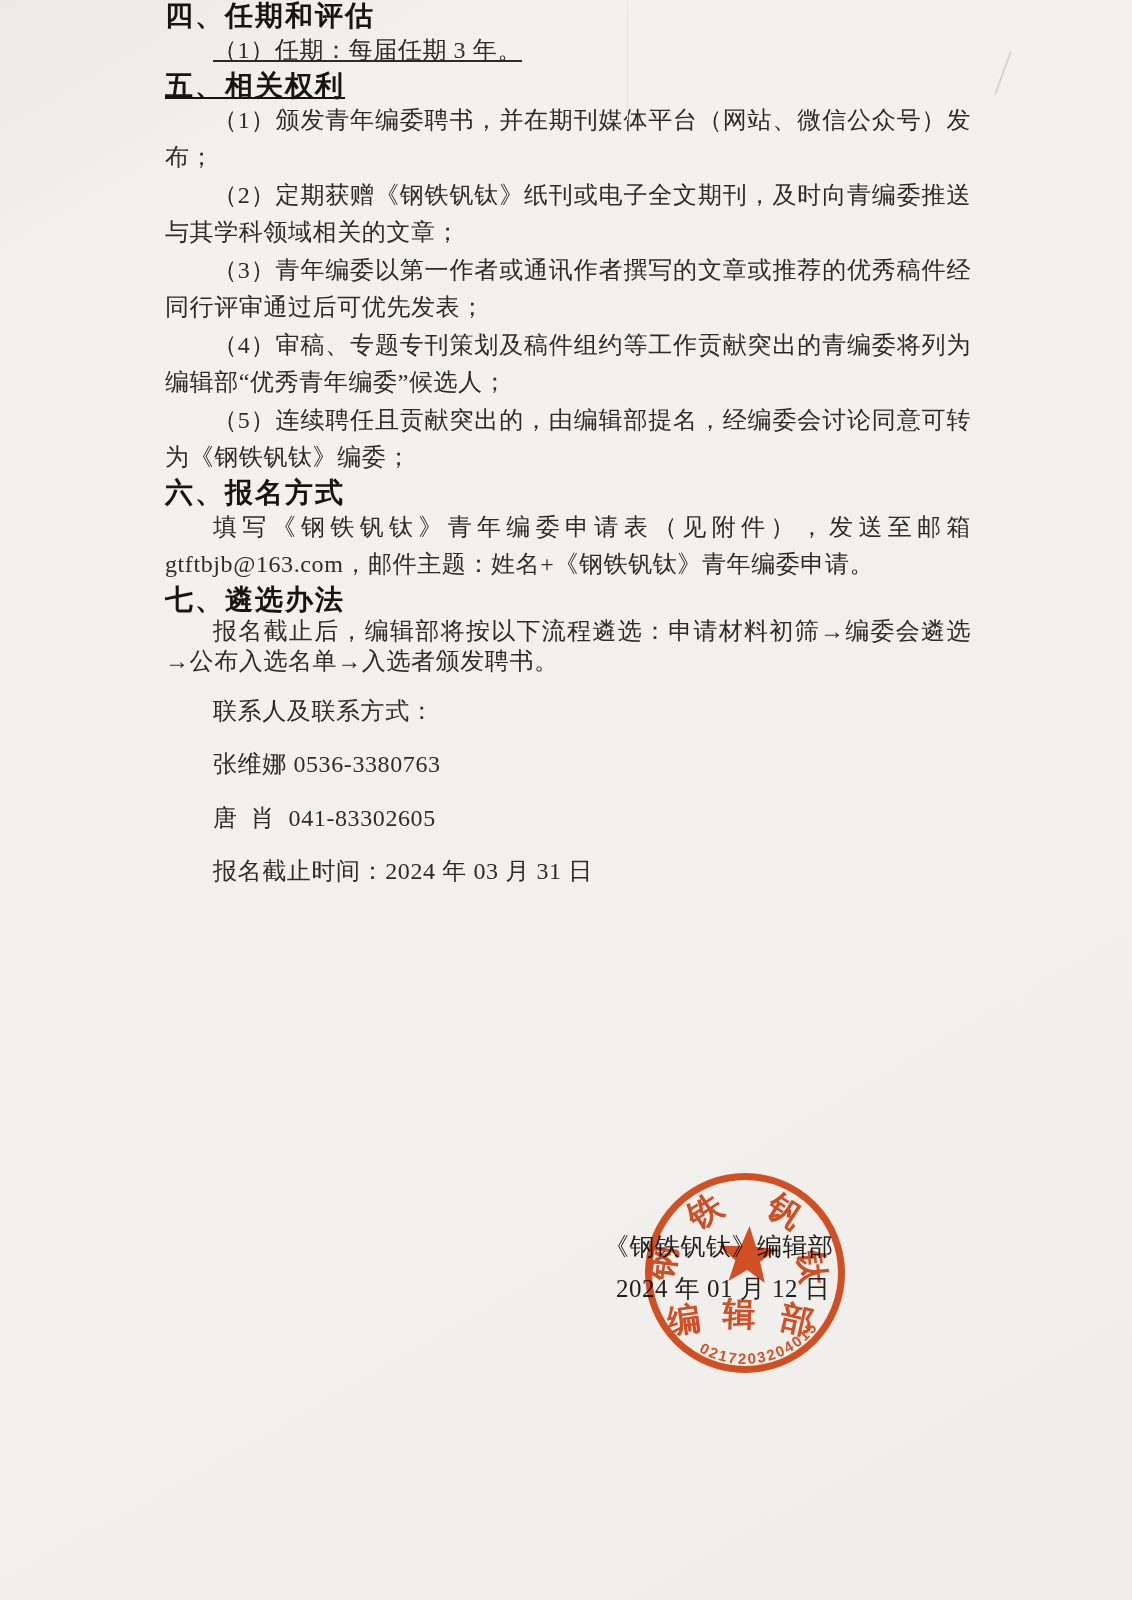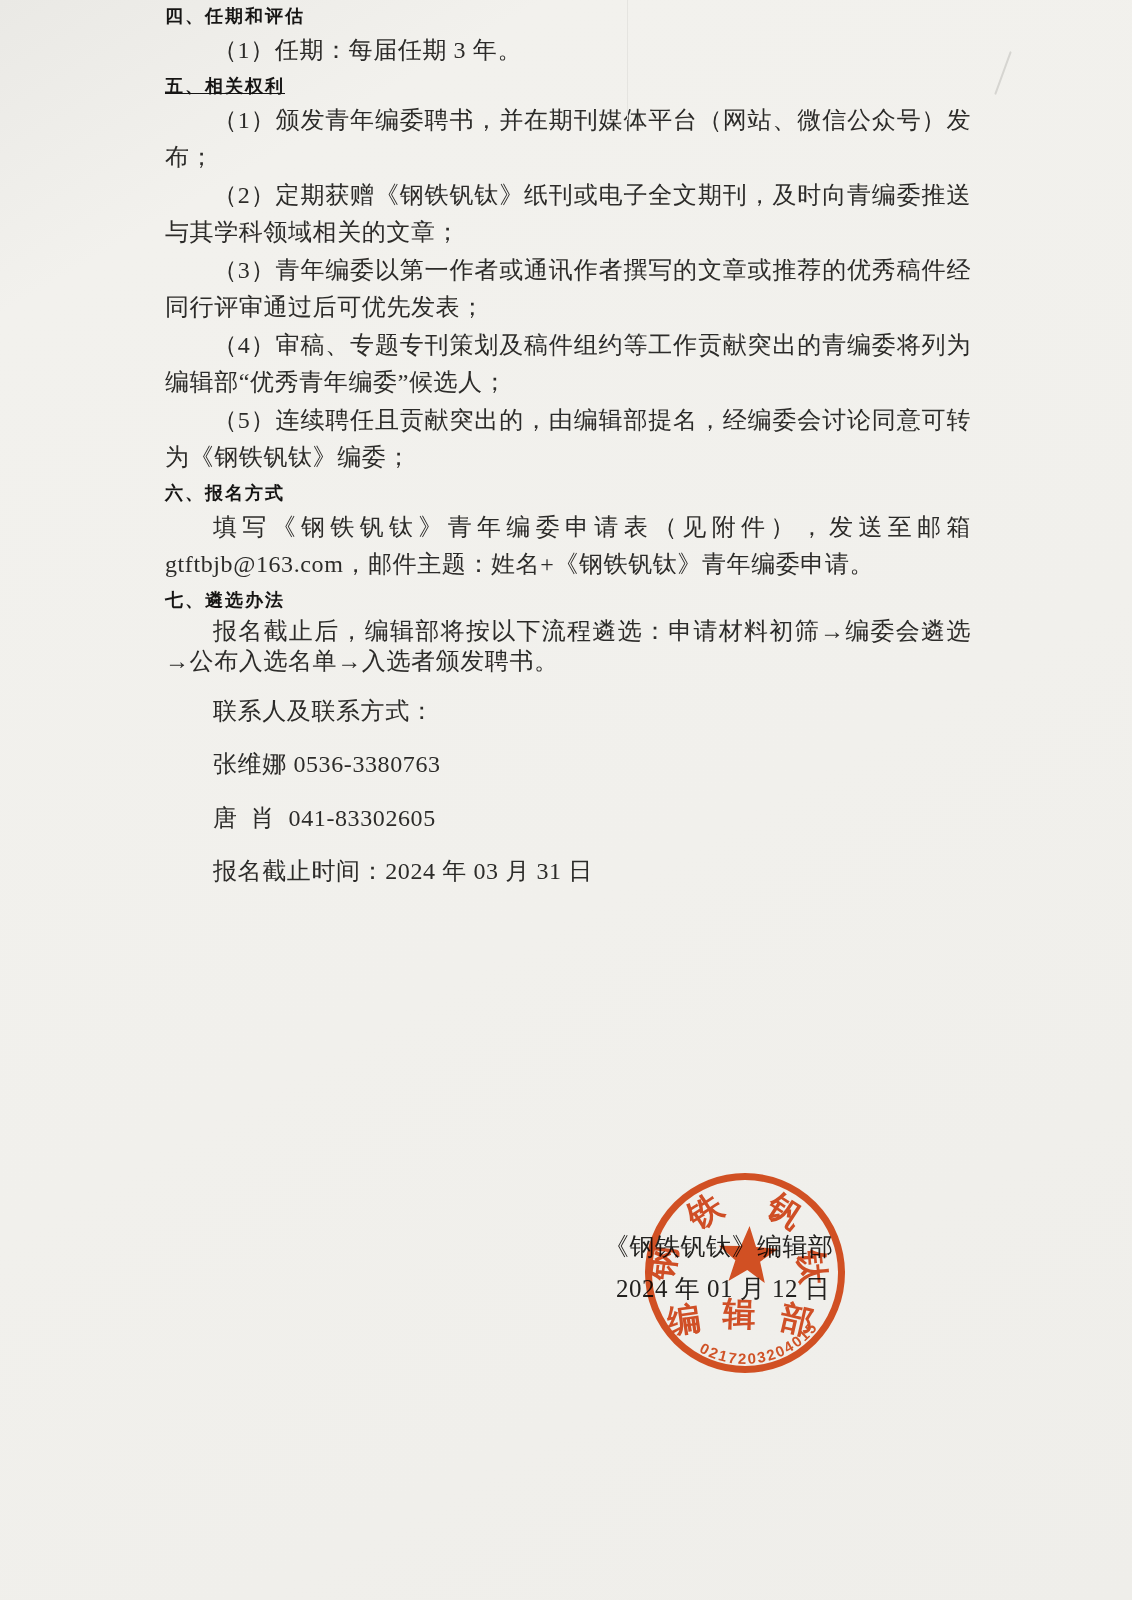--- a/index.html
+++ b/index.html
@@ -8,30 +8,30 @@
     background:linear-gradient(150deg,#eae9e5 0%,#f2f1ed 14%,#f1f0ec 55%,#efeeea 100%);
     font-family:"Liberation Serif","DejaVu Serif",serif;
     color:#2c2b29;
   }
   .content{
     position:absolute;left:165px;top:0;width:806px;
   }
   h2.sec-heading{
     font-family:"Liberation Sans","DejaVu Sans",sans-serif;
     font-weight:700;color:#161514;
-    font-size:18px;line-height:32px;margin:0;letter-spacing:2px;
+    font-size:28px;line-height:32px;margin:0;letter-spacing:2px;
   }
   p.para{
     margin:0;font-size:24px;line-height:37.5px;
     text-indent:2em;text-align:justify;letter-spacing:0.6px;
   }
   .mt-h4{margin-top:134px;}
   .mt-h {margin-top:19px;text-decoration:underline;}
   .mt-h6{margin-top:22px;}
-  .mt-p1{margin-top:10px;}
+  .mt-p1{margin-top:10px;text-decoration:underline;}
   .mt-p {margin-top:6px;}
   p.tight{line-height:30.5px;}
   p.contact{white-space:pre-wrap;text-align:left;margin-top:16px;}
   .mt-c1{margin-top:5px;}
 
   
   .sig-org,.sig-date{
     position:absolute;font-size:25px;line-height:30px;color:#242321;
     letter-spacing:0.5px;z-index:4;mix-blend-mode:multiply;white-space:pre;
   }

